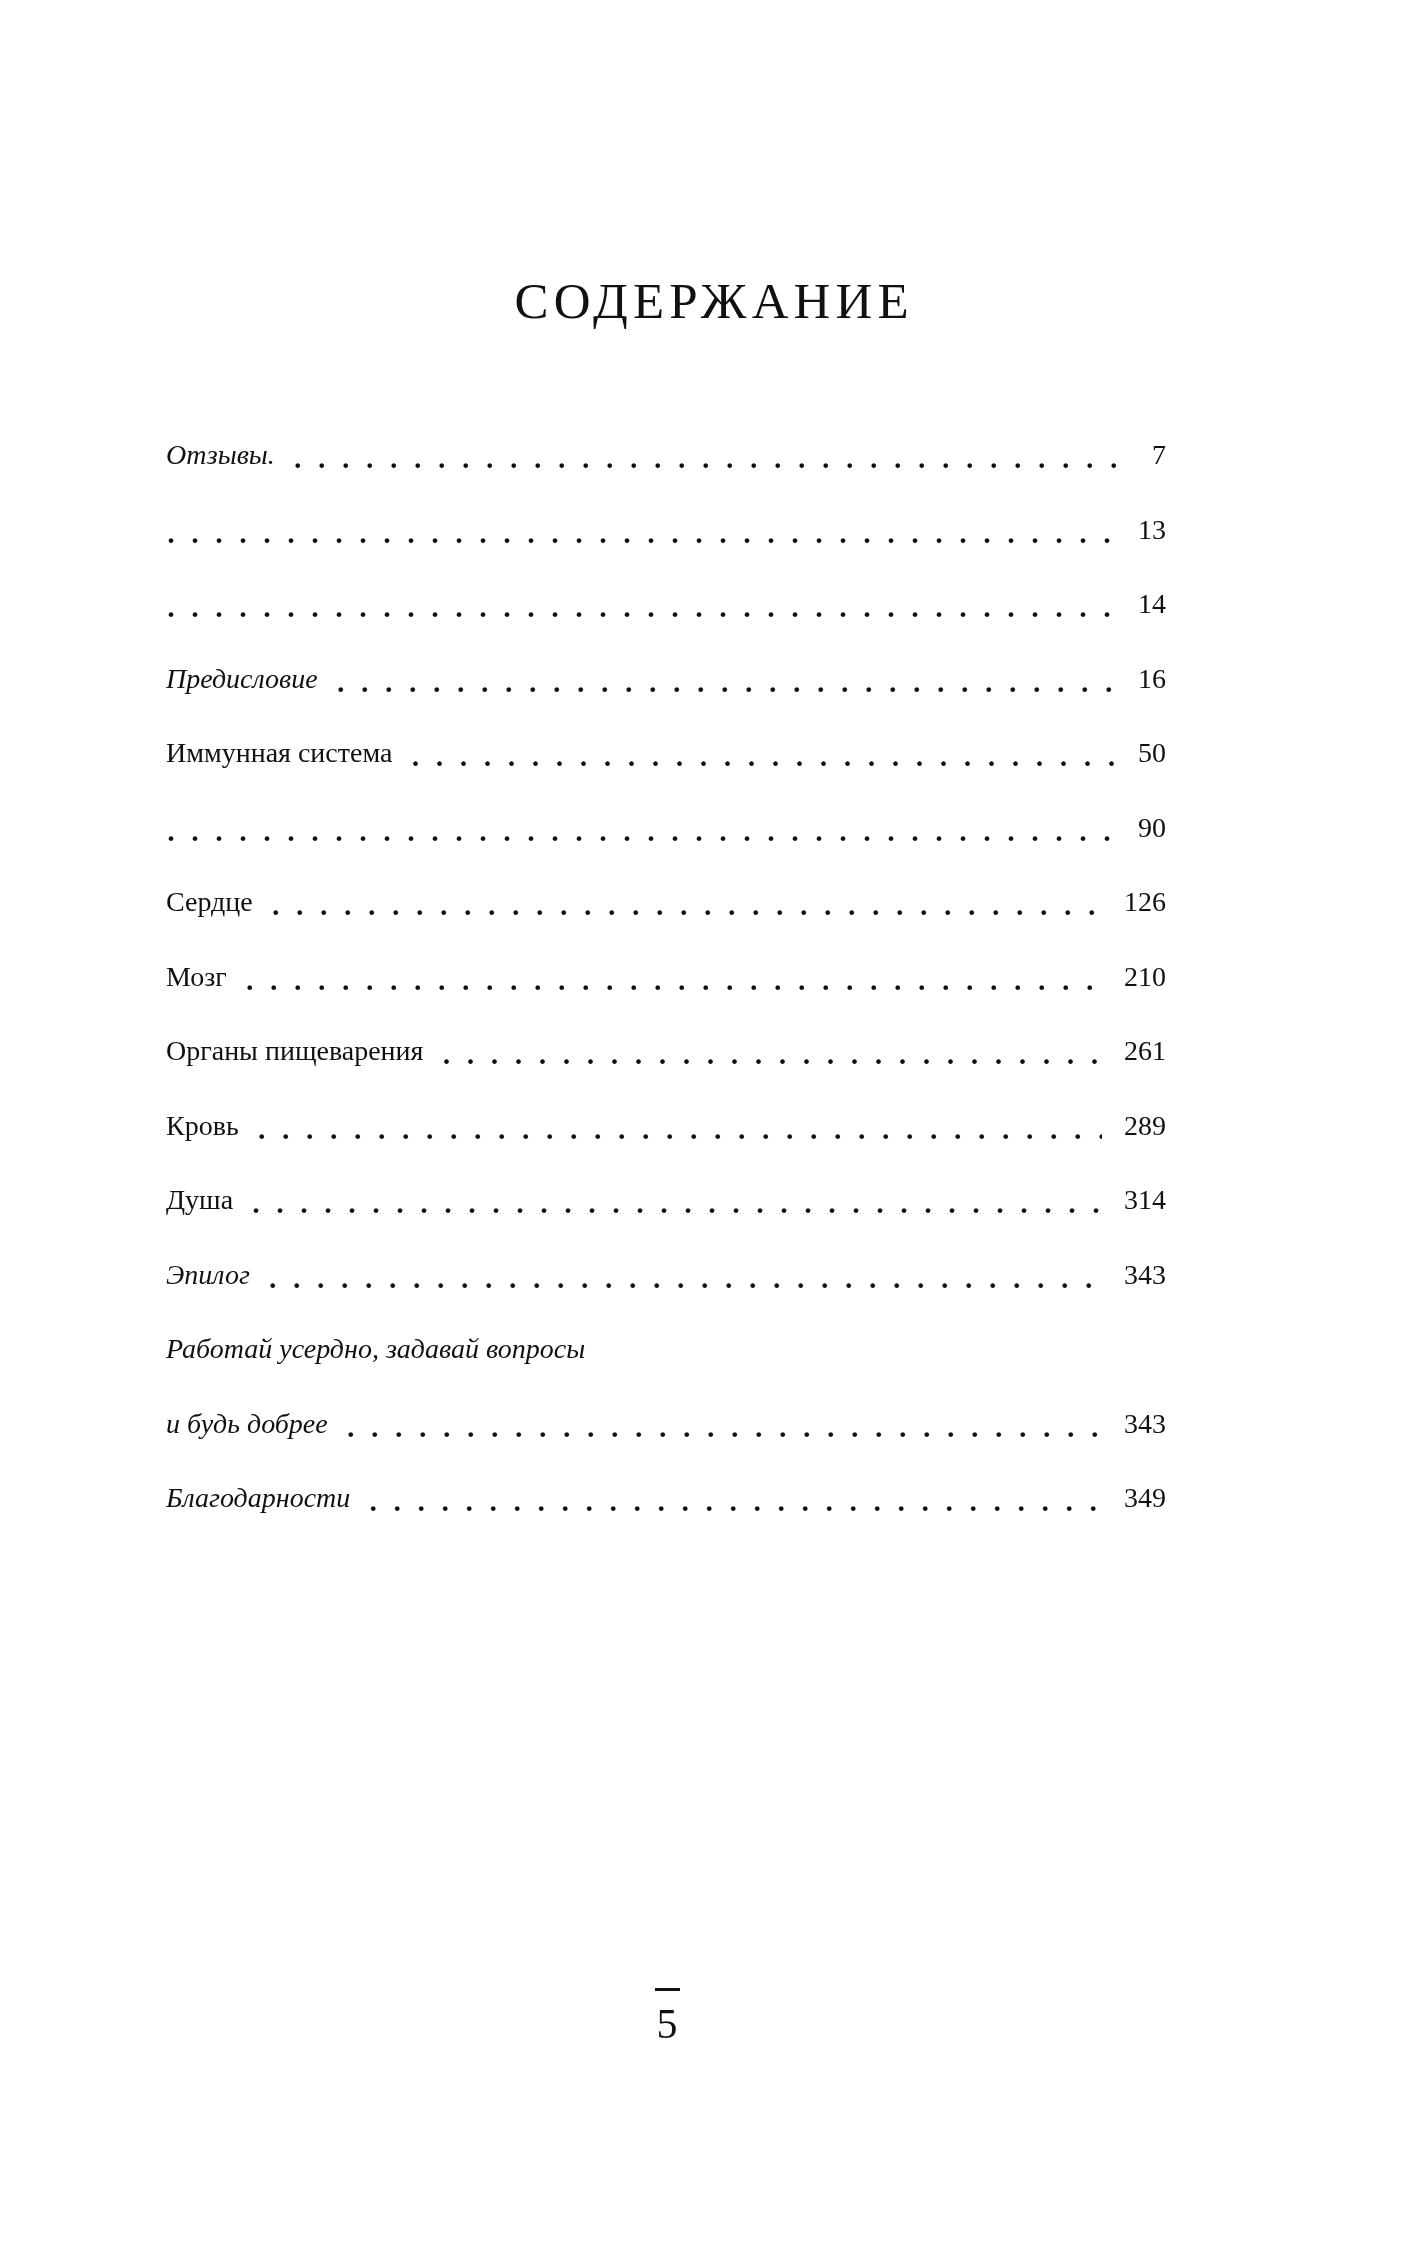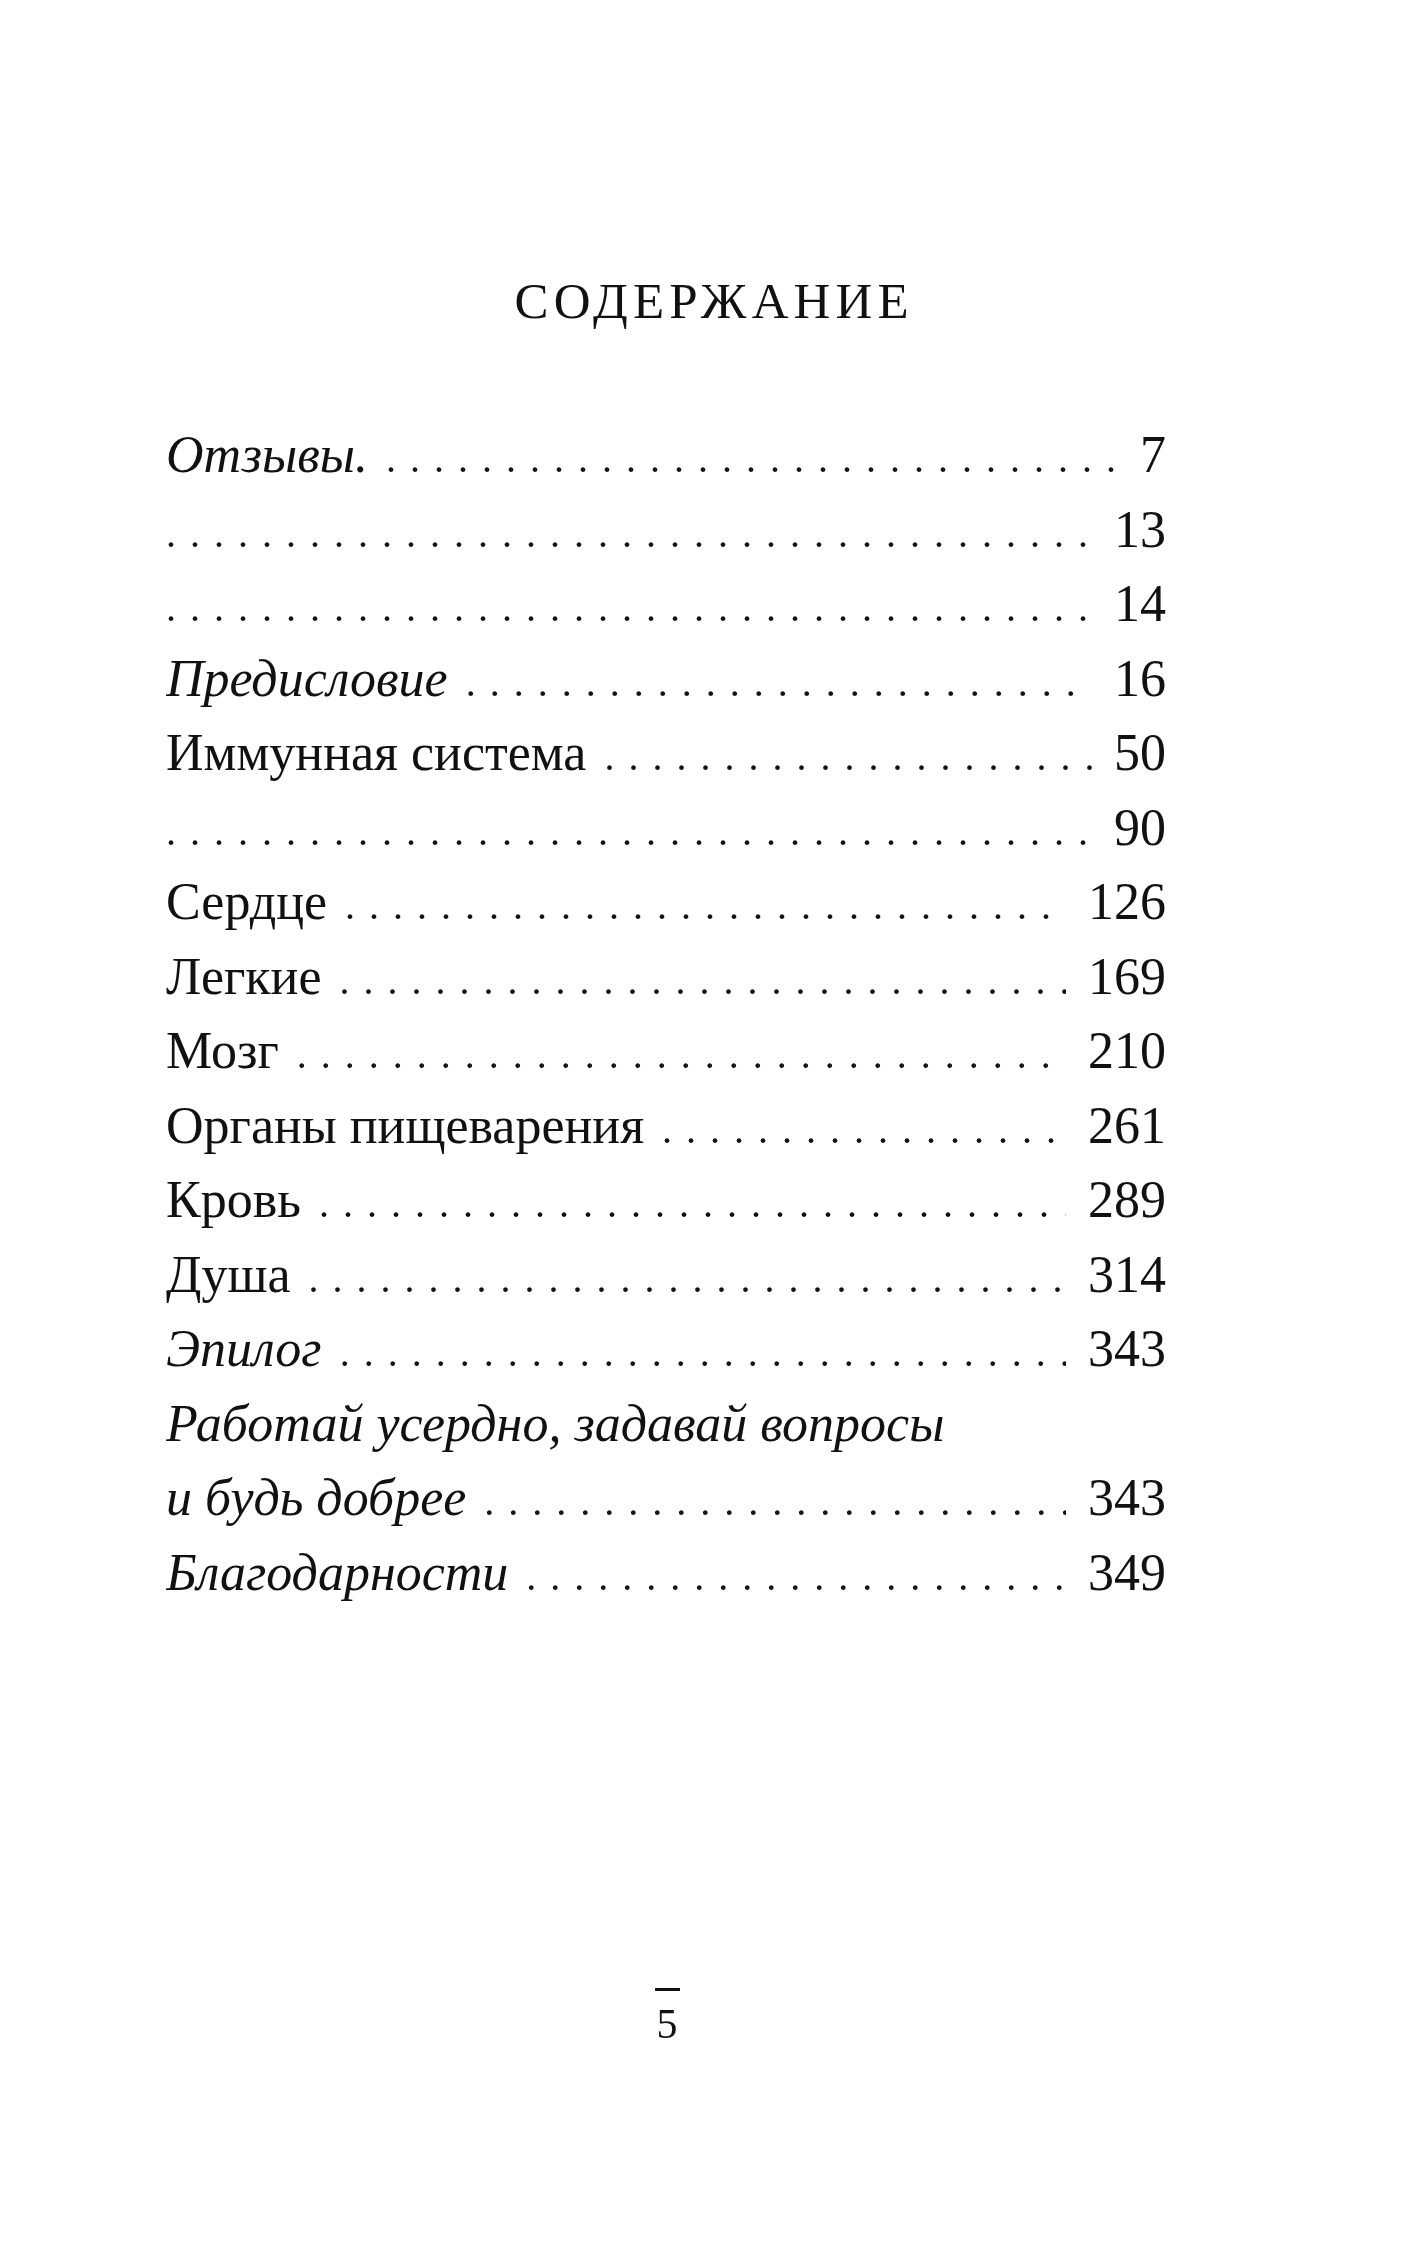--- a/index.html
+++ b/index.html
@@ -3,21 +3,21 @@
 <meta charset="utf-8">
 <style>
   html, body { margin:0; padding:0; background:#ffffff; }
   body { width:1418px; height:2245px; position:relative; overflow:hidden;
          font-family:"Liberation Serif","DejaVu Serif",serif; color:#111; }
   .title { position:absolute; top:272px; left:0; width:1418px; text-align:center;
            font-size:50px; letter-spacing:5px; padding-left:10px; box-sizing:border-box;
            transform:scaleX(1.02); }
   .toc { position:absolute; left:166px; width:1000px; top:418px; }
   .row { position:relative; height:74.5px; display:flex; align-items:flex-start;
-         font-size:52px; line-height:74.5px; white-space:nowrap; overflow:hidden;gap:12px; }
+         font-size:28px; line-height:74.5px; white-space:nowrap; overflow:hidden;gap:12px; }
   .row .label { flex:0 0 auto; padding-right:6px; background:#fff; position:relative; z-index:1; }
   .row .label.it { font-style:italic; }
   .row .leader { flex:1 1 auto; overflow:hidden; position:relative; }
   .row .leader::before { content:". . . . . . . . . . . . . . . . . . . . . . . . . . . . . . . . . . . . . . . . . . . . . . . . . . . . . . . . . . . . . . . . . . . . . . . . . . . . . . . . . . . . . . . . . . . . . . . . . . . . . . . . . . . . . . . . . . . . . . . . . . . . . . . . . . . . . . .";
          white-space:nowrap; letter-spacing:2px; font-size:40px; }
   .row .page { flex:0 0 auto; padding-left:10px; background:#fff; z-index:1; }
   .row.nolead .leader::before { content:""; }
   .footer-dash { position:absolute; left:655px; top:1988px; width:25px; height:3px; background:#111; }
   .footer-num { position:absolute; left:0; width:1334px; text-align:center; top:2000px;
                 font-size:42px; }
@@ -54,25 +54,20 @@
   <div class="row">
     <span class="leader"></span>
     <span class="page">90</span>
   </div>
   <div class="row">
     <span class="label">Сердце</span>
     <span class="leader"></span>
     <span class="page">126</span>
   </div>
   <div class="row">
-    <span class="label">Легкие</span>
-    <span class="leader"></span>
-    <span class="page">169</span>
-  </div>
-  <div class="row">
     <span class="label">Мозг</span>
     <span class="leader"></span>
     <span class="page">210</span>
   </div>
   <div class="row">
     <span class="label">Органы пищеварения</span>
     <span class="leader"></span>
     <span class="page">261</span>
   </div>
   <div class="row">

